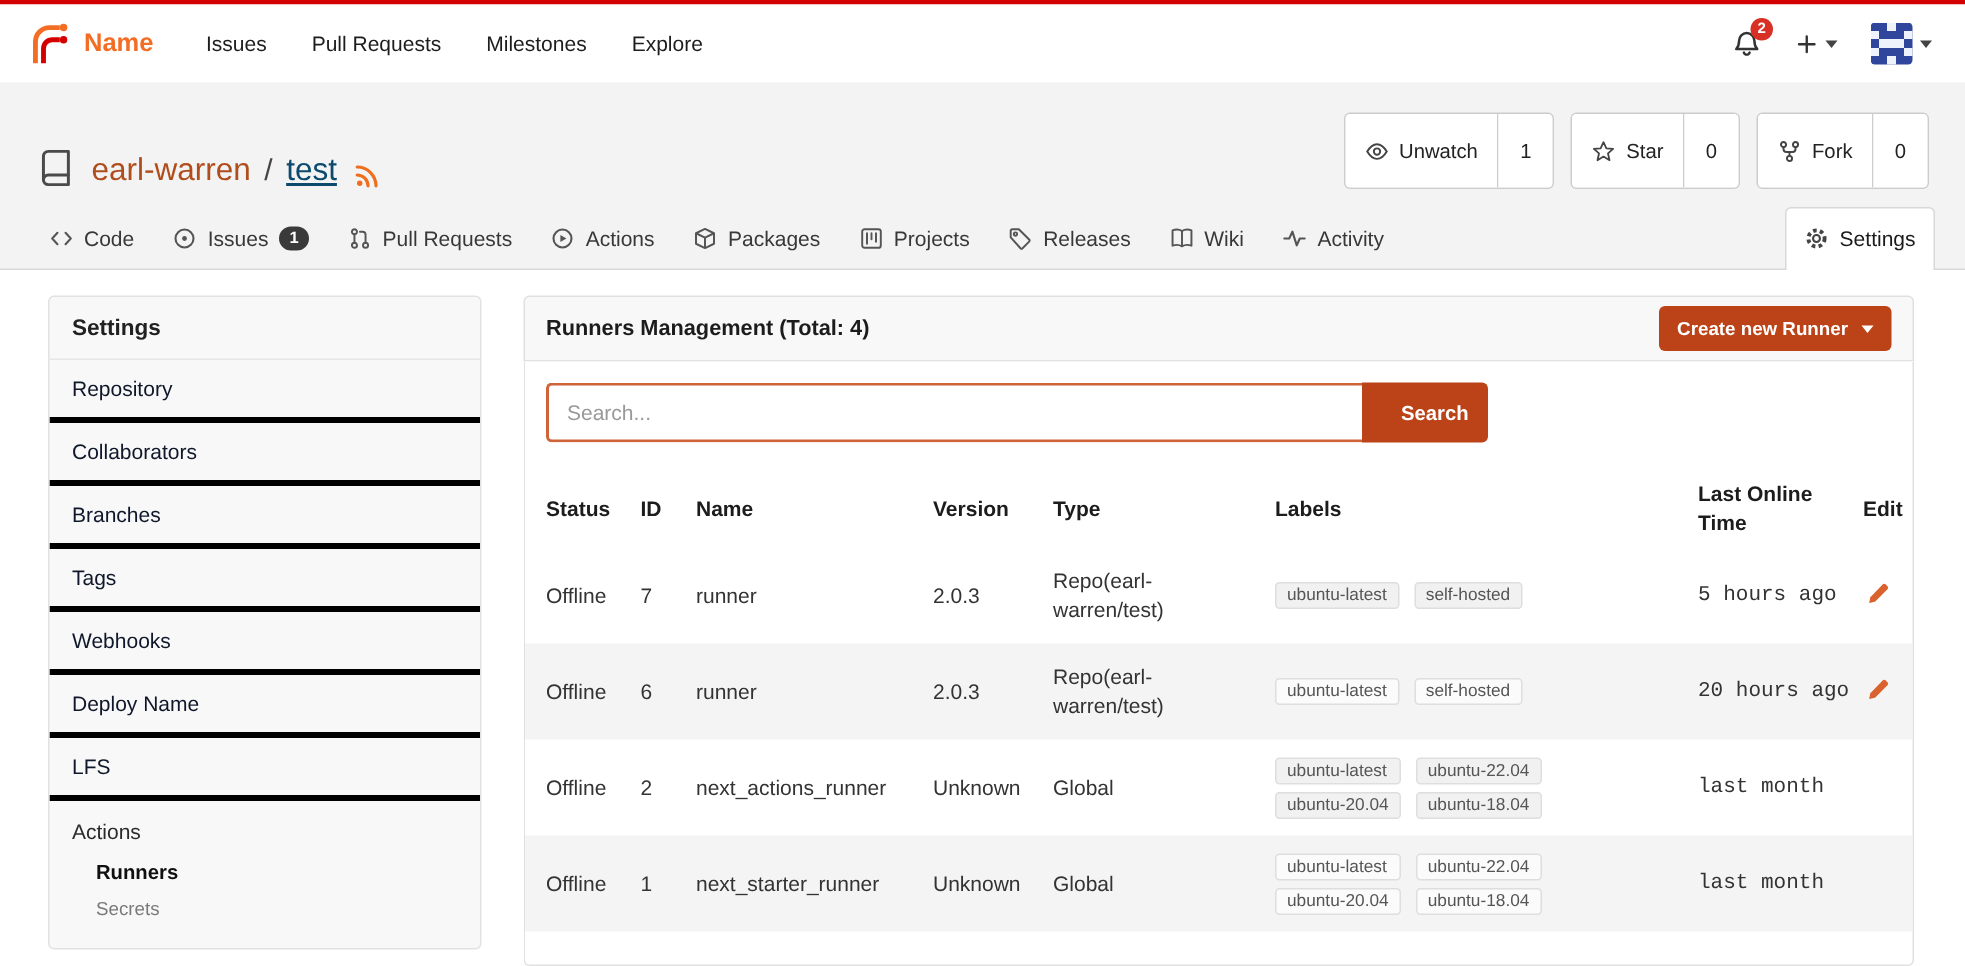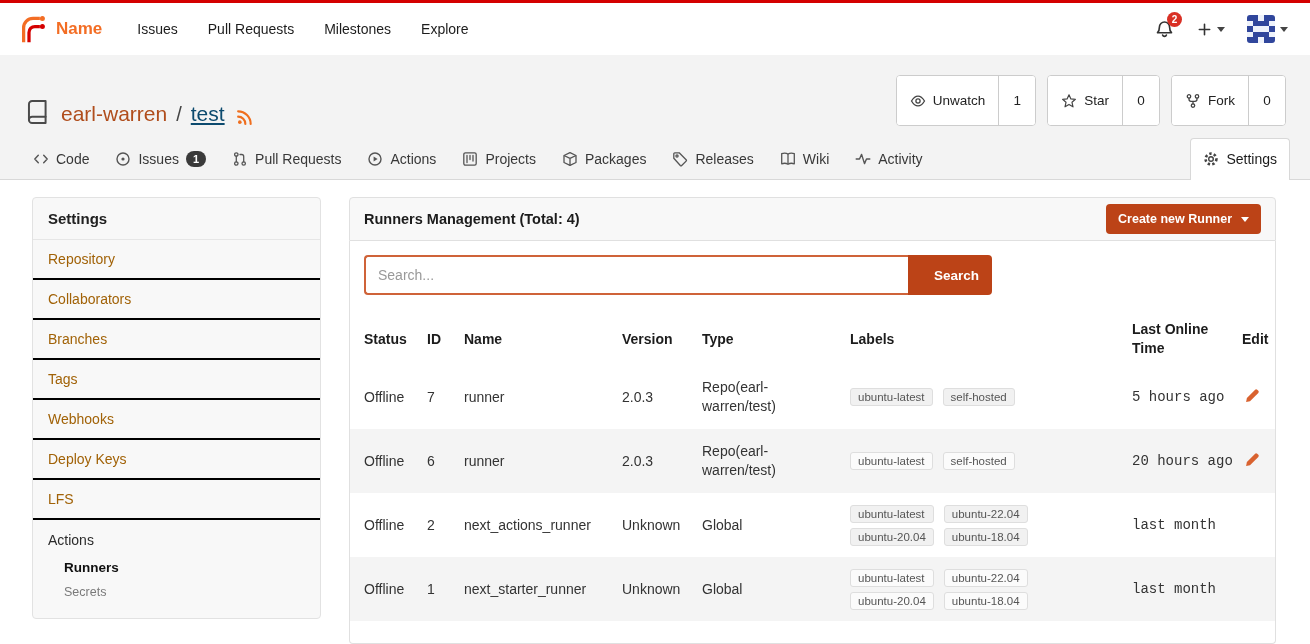--- a/index.html
+++ b/index.html
@@ -48,21 +48,21 @@
     border-radius: 10px; padding: 1px 7px; line-height: 14px; }
   .tab.active { margin-left: auto; background: #fff; border-color: #d8d8d8; border-radius: 4px 4px 0 0;
     margin-bottom: -1px; padding-bottom: 13px; color: #1b1b1b; }
 
   
   .content { display: flex; gap: 28px; padding: 17px 34px 0 32px; align-items: flex-start; }
 
   .sidebar { width: 289px; background: #f8f8f8; border: 1px solid #e2e2e2; border-radius: 4px;
     overflow: hidden; font-size: 14px; }
   .side-title { padding: 12px 15px; font-weight: 700; font-size: 15px; border-bottom: 1px solid #e6e6e6; }
-  .side-item { padding: 11px 15px; border-bottom: 2px solid #000000; color: #a16207; cursor: pointer; }
+  .side-item { padding: 11px 15px; border-bottom: 4px solid #000000; color: #0f172a; cursor: pointer; }
   .side-group { padding: 10px 0 14px 0; }
   .side-group-label { padding: 2px 15px 7px 15px; color: #2b2b2b; }
   .side-sub { padding: 5px 15px 5px 31px; font-size: 13px; color: #555; cursor: pointer; }
   .side-sub.active { font-weight: 700; color: #101010; font-size: 13.5px; }
   .side-sub.muted { color: #7a7a7a; font-size: 12.5px; }
 
   .main { flex: 1; min-width: 0; }
   .panel-header { display: flex; align-items: center; justify-content: space-between;
     background: #f8f8f8; border: 1px solid #e0e0e0; border-radius: 4px 4px 0 0; padding: 6px 14px; min-height: 38px; }
   .panel-title { font-weight: 700; font-size: 14.5px; color: #1c1c1c; }
@@ -247,35 +247,35 @@
       <span>
         <svg class="oct" viewBox="0 0 16 16" fill="none">
           <circle cx="8" cy="8" r="6" stroke="#555" stroke-width="1.4"></circle>
           <polygon points="6.6,5.6 10.6,8 6.6,10.4" fill="#555"></polygon>
         </svg>
       </span>
       <span>Actions</span>
     </a>
     <a class="tab">
       <span>
+        <svg class="oct" viewBox="0 0 16 16" fill="none" stroke="#555" stroke-width="1.3" stroke-linejoin="round">
+          <path d="M8 1.6 14 4.5 v7 L8 14.4 2 11.5 v-7 Z"></path>
+          <path d="M2 4.5 8 7.4 14 4.5 M8 7.4 V14.4"></path>
+        </svg>
+      </span>
+      <span>Packages</span>
+    </a>
+    <a class="tab">
+      <span>
         <svg class="oct" viewBox="0 0 16 16" fill="none" stroke="#555" stroke-width="1.3" stroke-linecap="round">
           <rect x="1.8" y="1.8" width="12.4" height="12.4" rx="1.6"></rect>
           <path d="M5 4.5 v7 M8 4.5 v4 M11 4.5 v5.6"></path>
         </svg>
       </span>
       <span>Projects</span>
-    </a>
-    <a class="tab">
-      <span>
-        <svg class="oct" viewBox="0 0 16 16" fill="none" stroke="#555" stroke-width="1.3" stroke-linejoin="round">
-          <path d="M8 1.6 14 4.5 v7 L8 14.4 2 11.5 v-7 Z"></path>
-          <path d="M2 4.5 8 7.4 14 4.5 M8 7.4 V14.4"></path>
-        </svg>
-      </span>
-      <span>Packages</span>
     </a>
     <a class="tab">
       <span>
         <svg class="oct" viewBox="0 0 16 16" fill="none" stroke="#555" stroke-width="1.3" stroke-linejoin="round">
           <path d="M1.8 7.2 V2.8 a1 1 0 0 1 1 -1 h4.4 l6.9 6.9 a1 1 0 0 1 0 1.4 l-4.4 4.4 a1 1 0 0 1 -1.4 0 Z"></path>
           <circle cx="5" cy="5" r="1.1"></circle>
         </svg>
       </span>
       <span>Releases</span>
     </a>
@@ -310,21 +310,21 @@
 
 <div class="content">
 
   <aside class="sidebar">
     <div class="side-title">Settings</div>
     <div class="side-item">Repository</div>
     <div class="side-item">Collaborators</div>
     <div class="side-item">Branches</div>
     <div class="side-item">Tags</div>
     <div class="side-item">Webhooks</div>
-    <div class="side-item">Deploy Keys</div>
+    <div class="side-item">Deploy Name</div>
     <div class="side-item">LFS</div>
     <div class="side-group">
       <div class="side-group-label">Actions</div>
       <div class="side-sub active">Runners</div>
       <div class="side-sub muted">Secrets</div>
     </div>
   </aside>
 
   <main class="main">
     <div class="panel-header">

